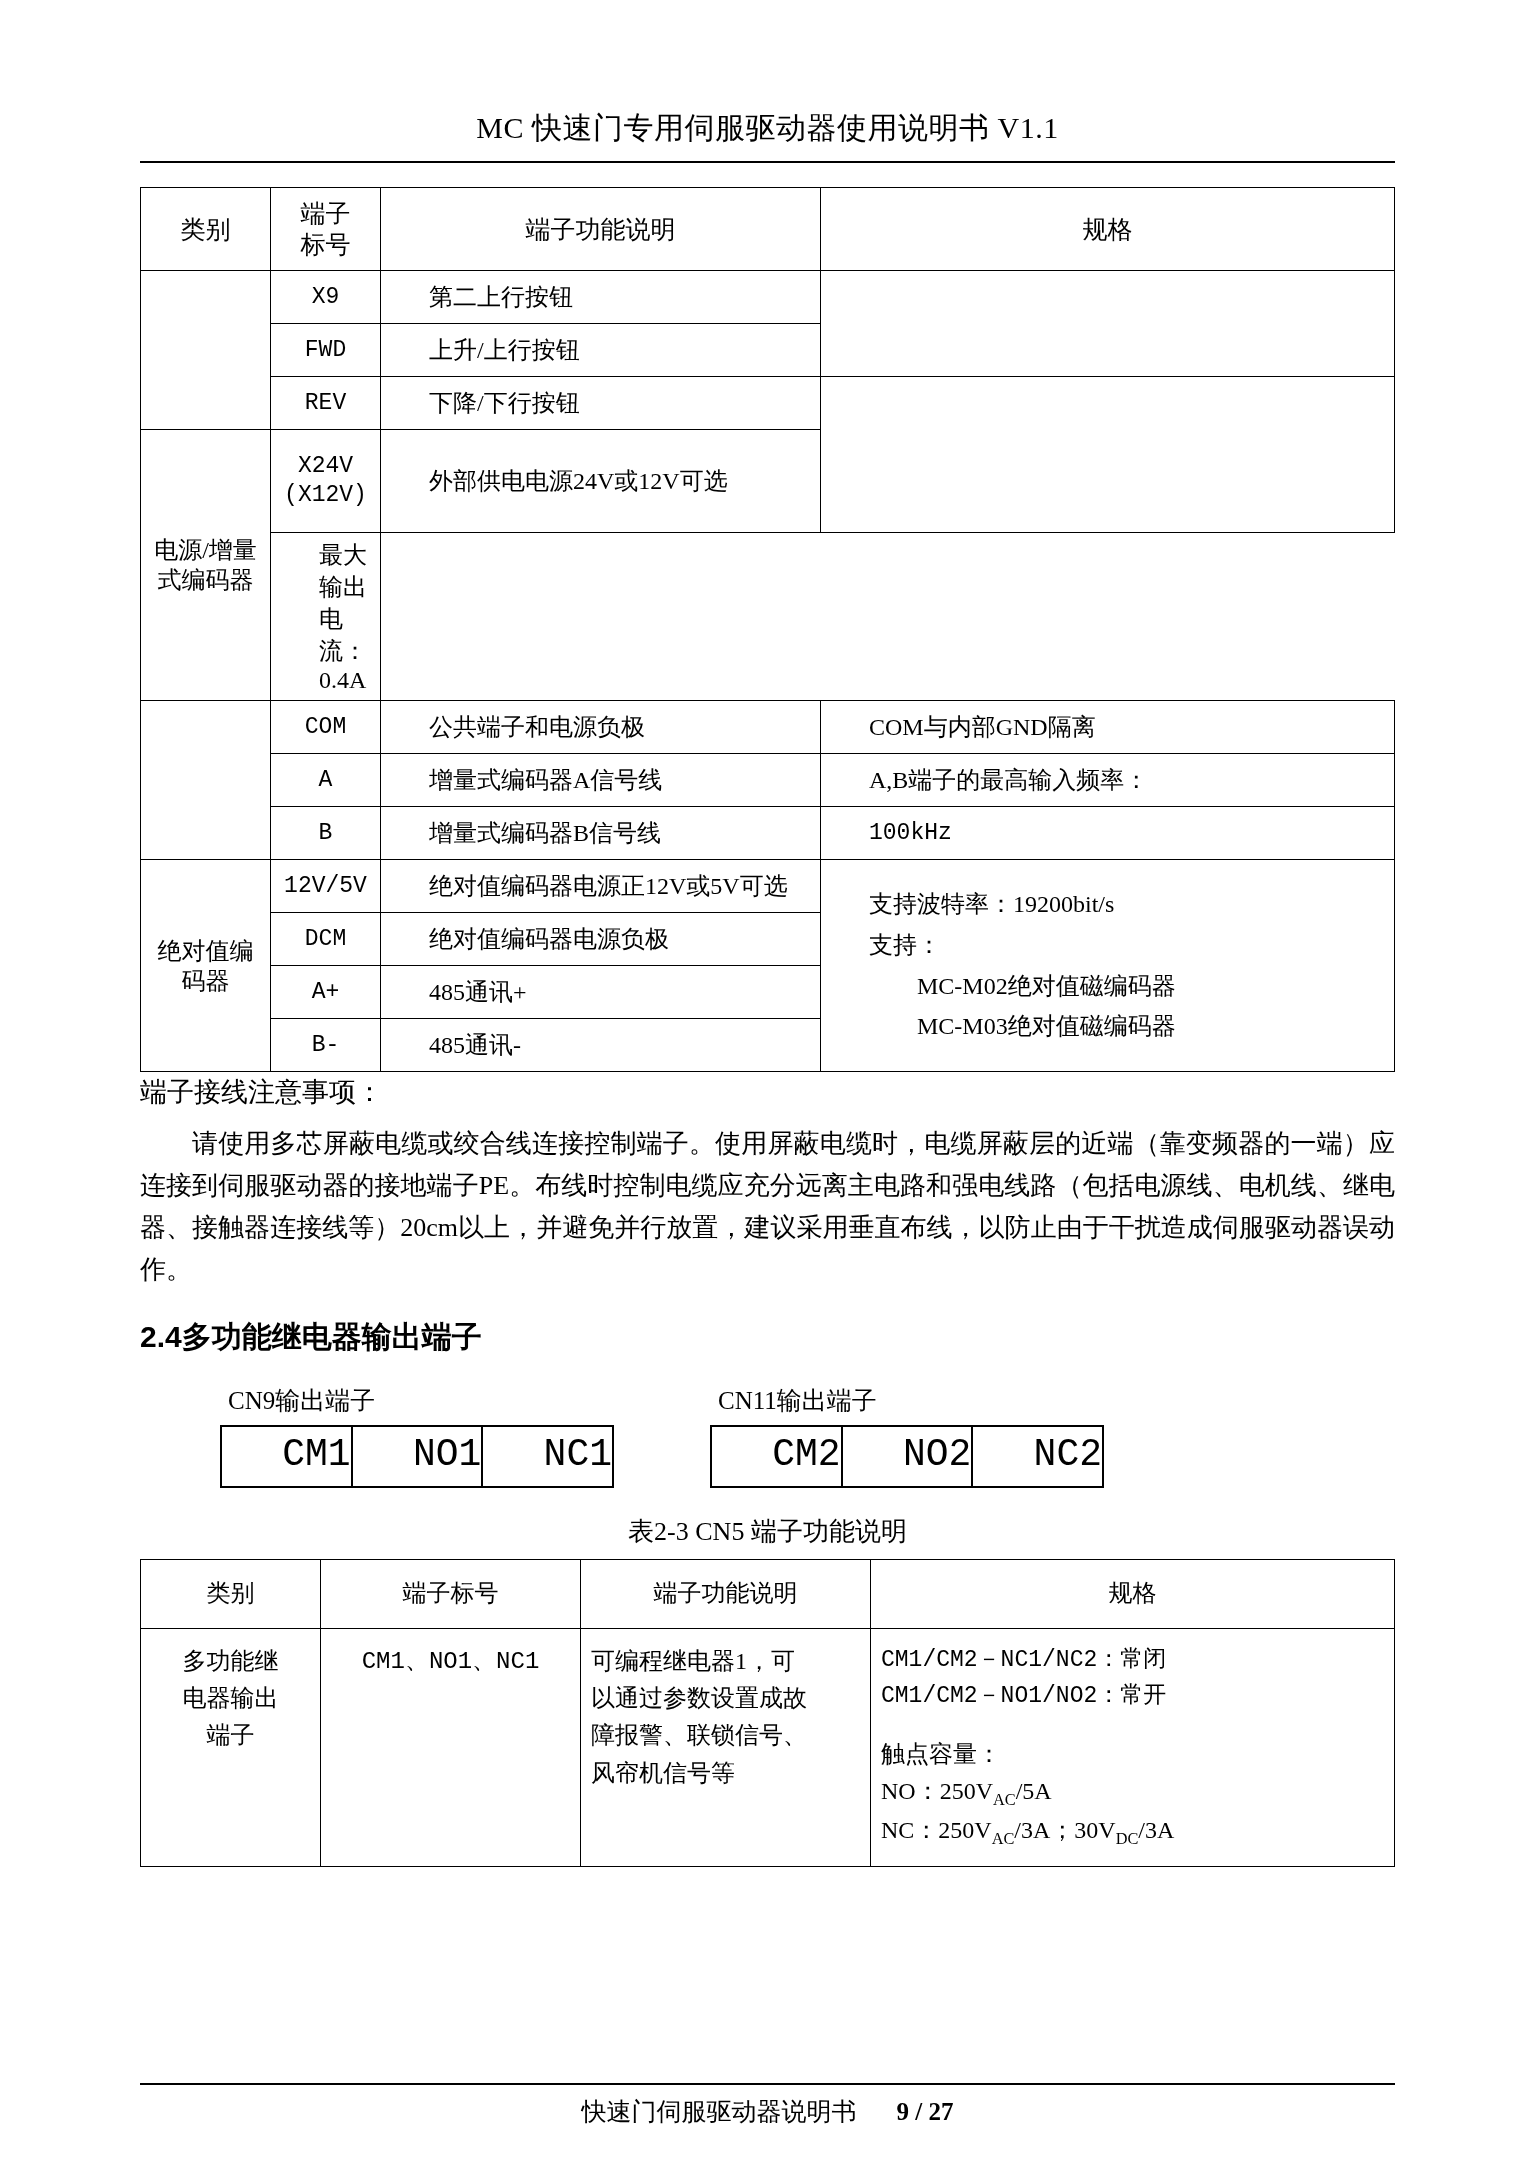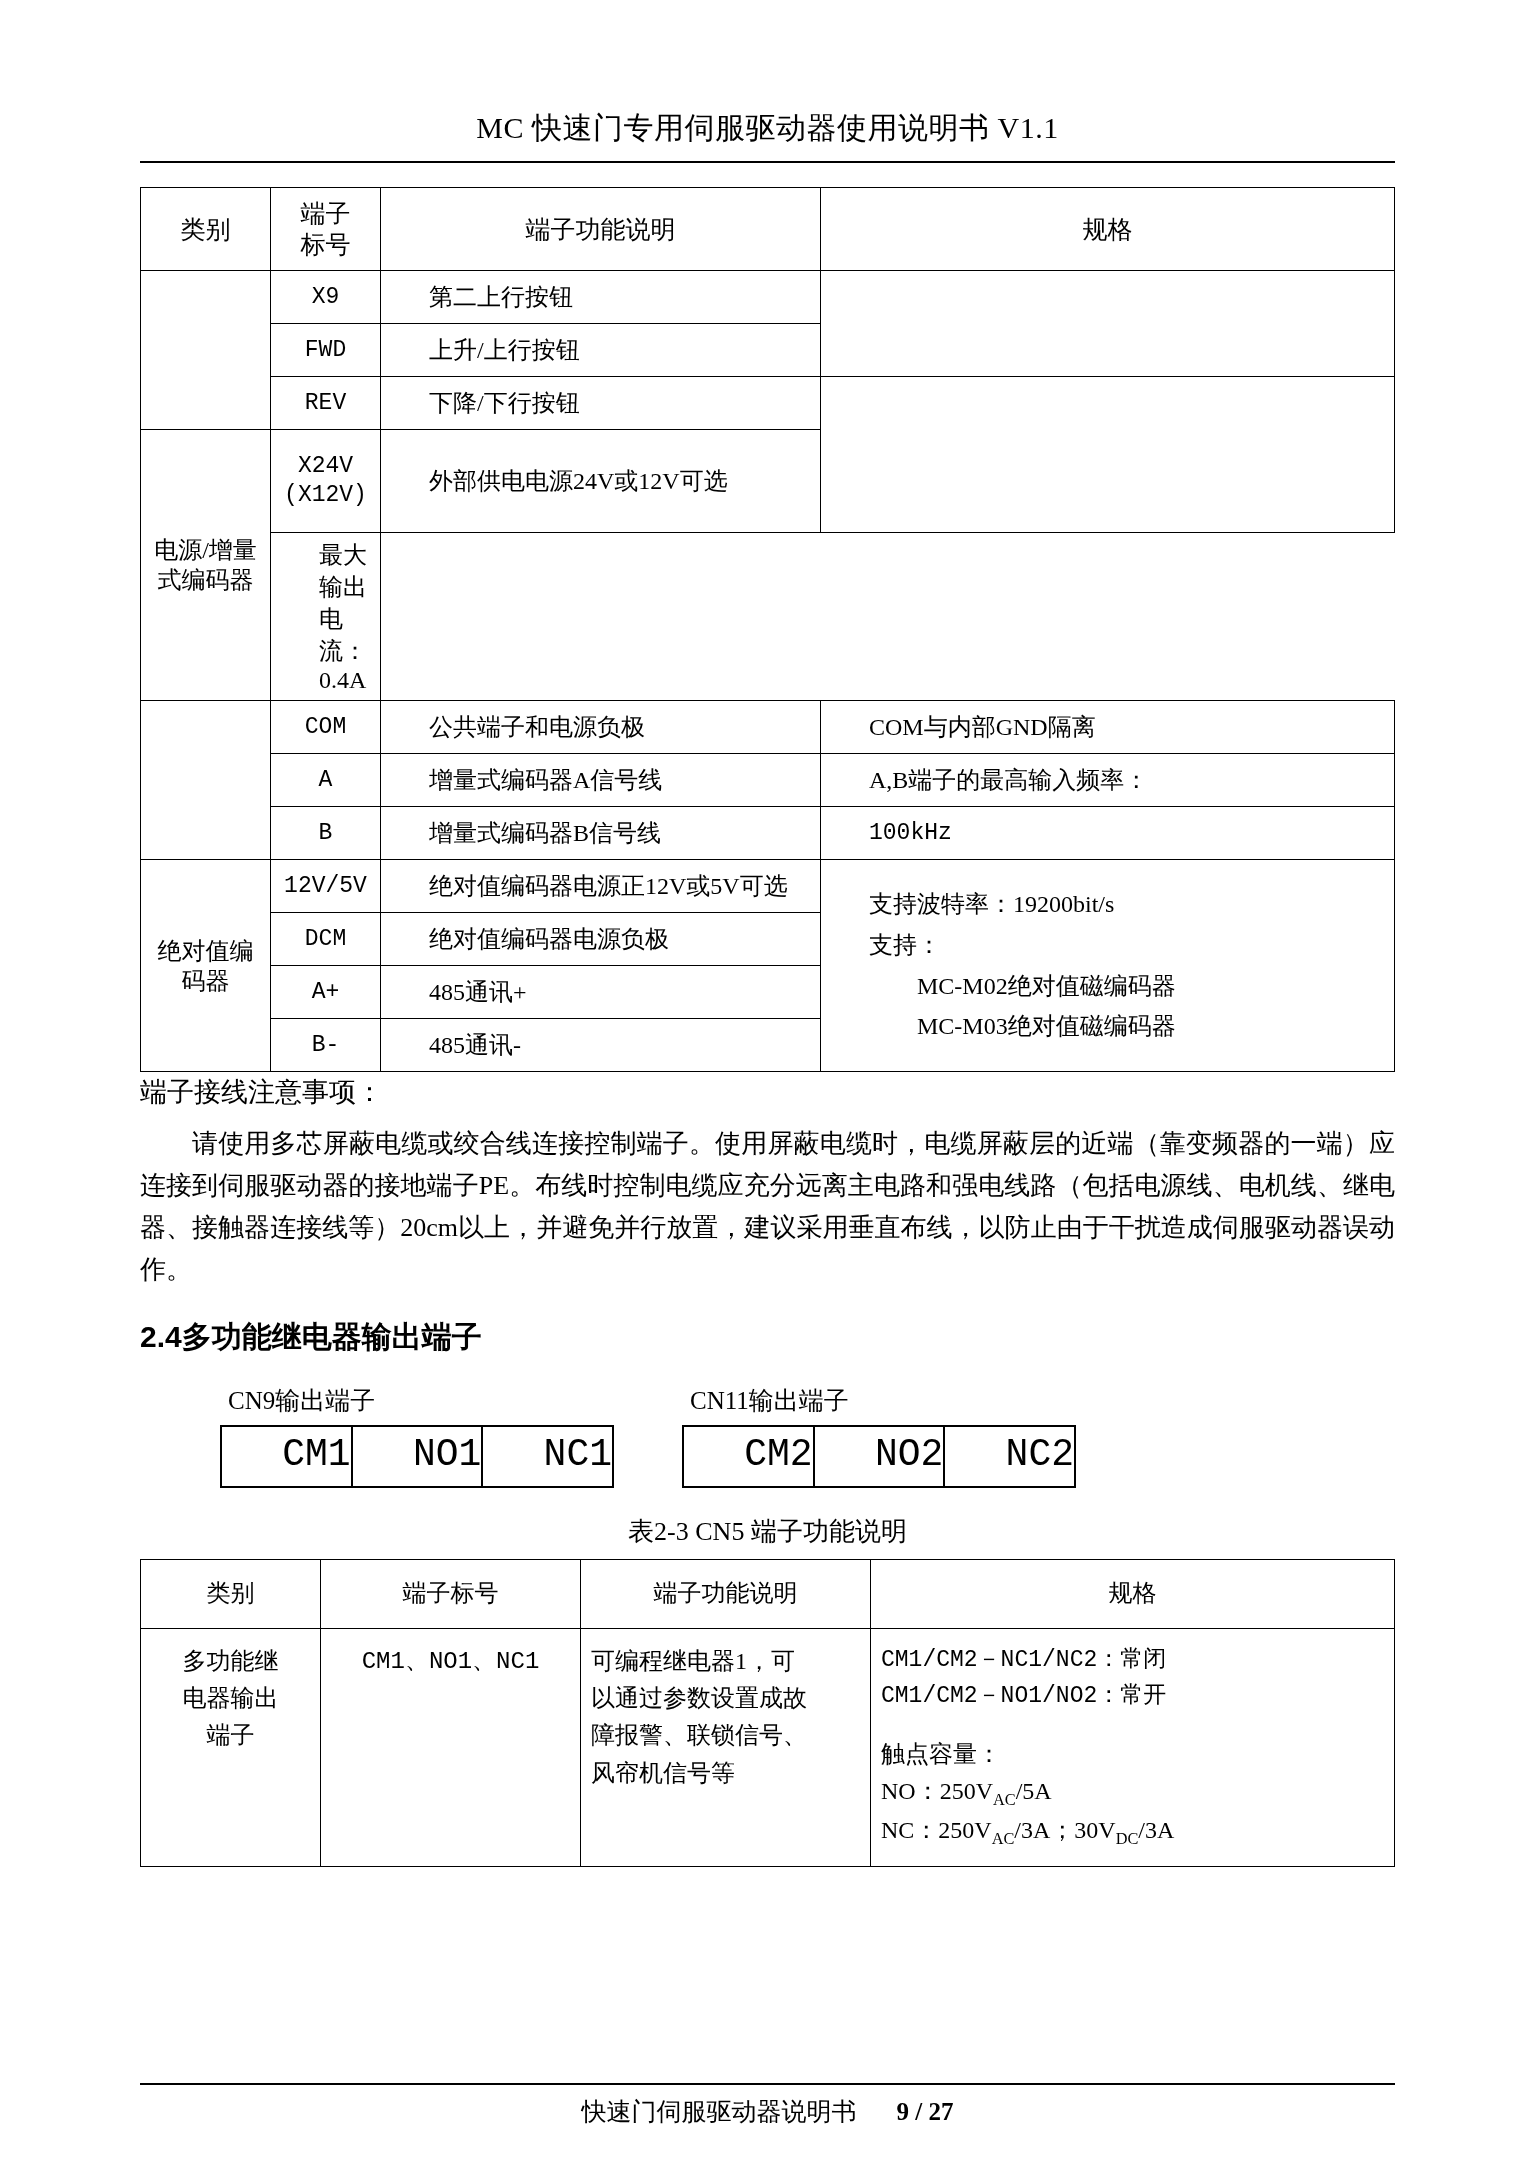--- a/index.html
+++ b/index.html
@@ -78,21 +78,21 @@
   h2.sec {
     font-size: 30px;
     font-weight: bold;
     margin: 26px 0 26px 0;
     font-family: "Liberation Sans", sans-serif;
   }
   
   .cn-row {
     display: flex;
     justify-content: flex-start;
-    gap: 68px;
+    gap: 96px;
     margin-top: 14px;
     padding-left: 80px;
   }
   .cn-block { }
   .cn-label {
     font-size: 25px;
     margin-bottom: 8px;
     padding-left: 8px;
   }
   .cn-boxes {

